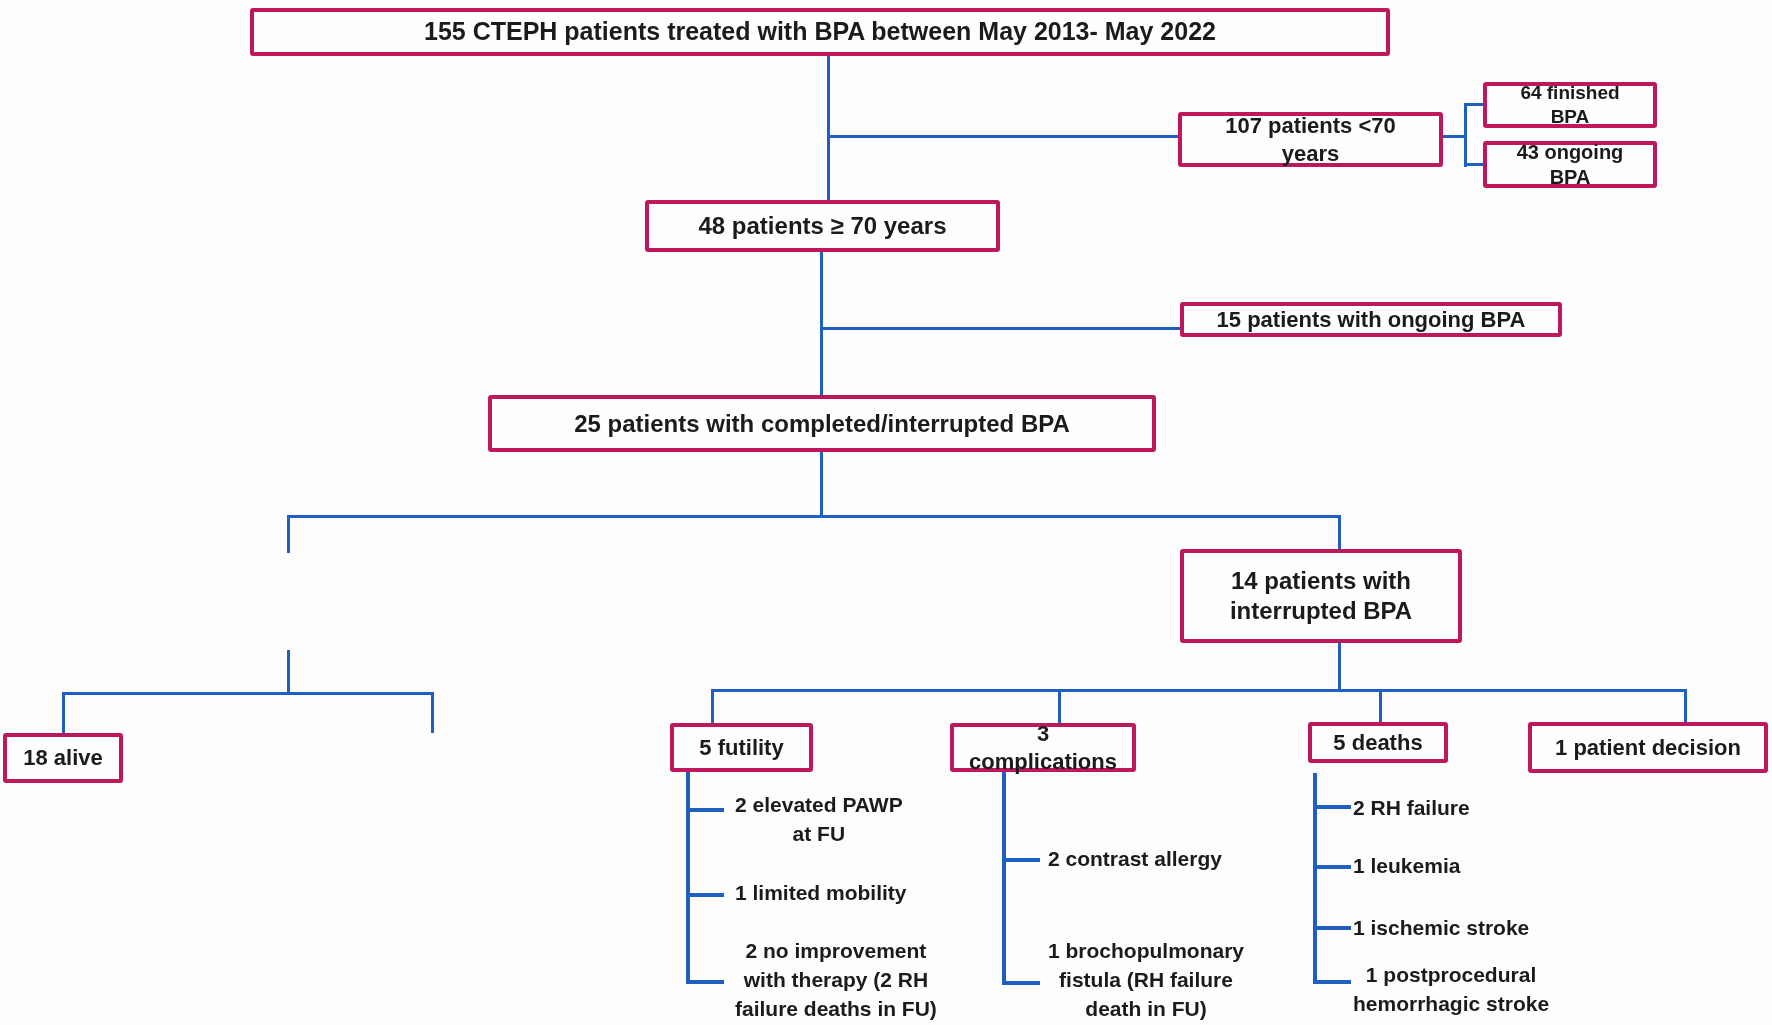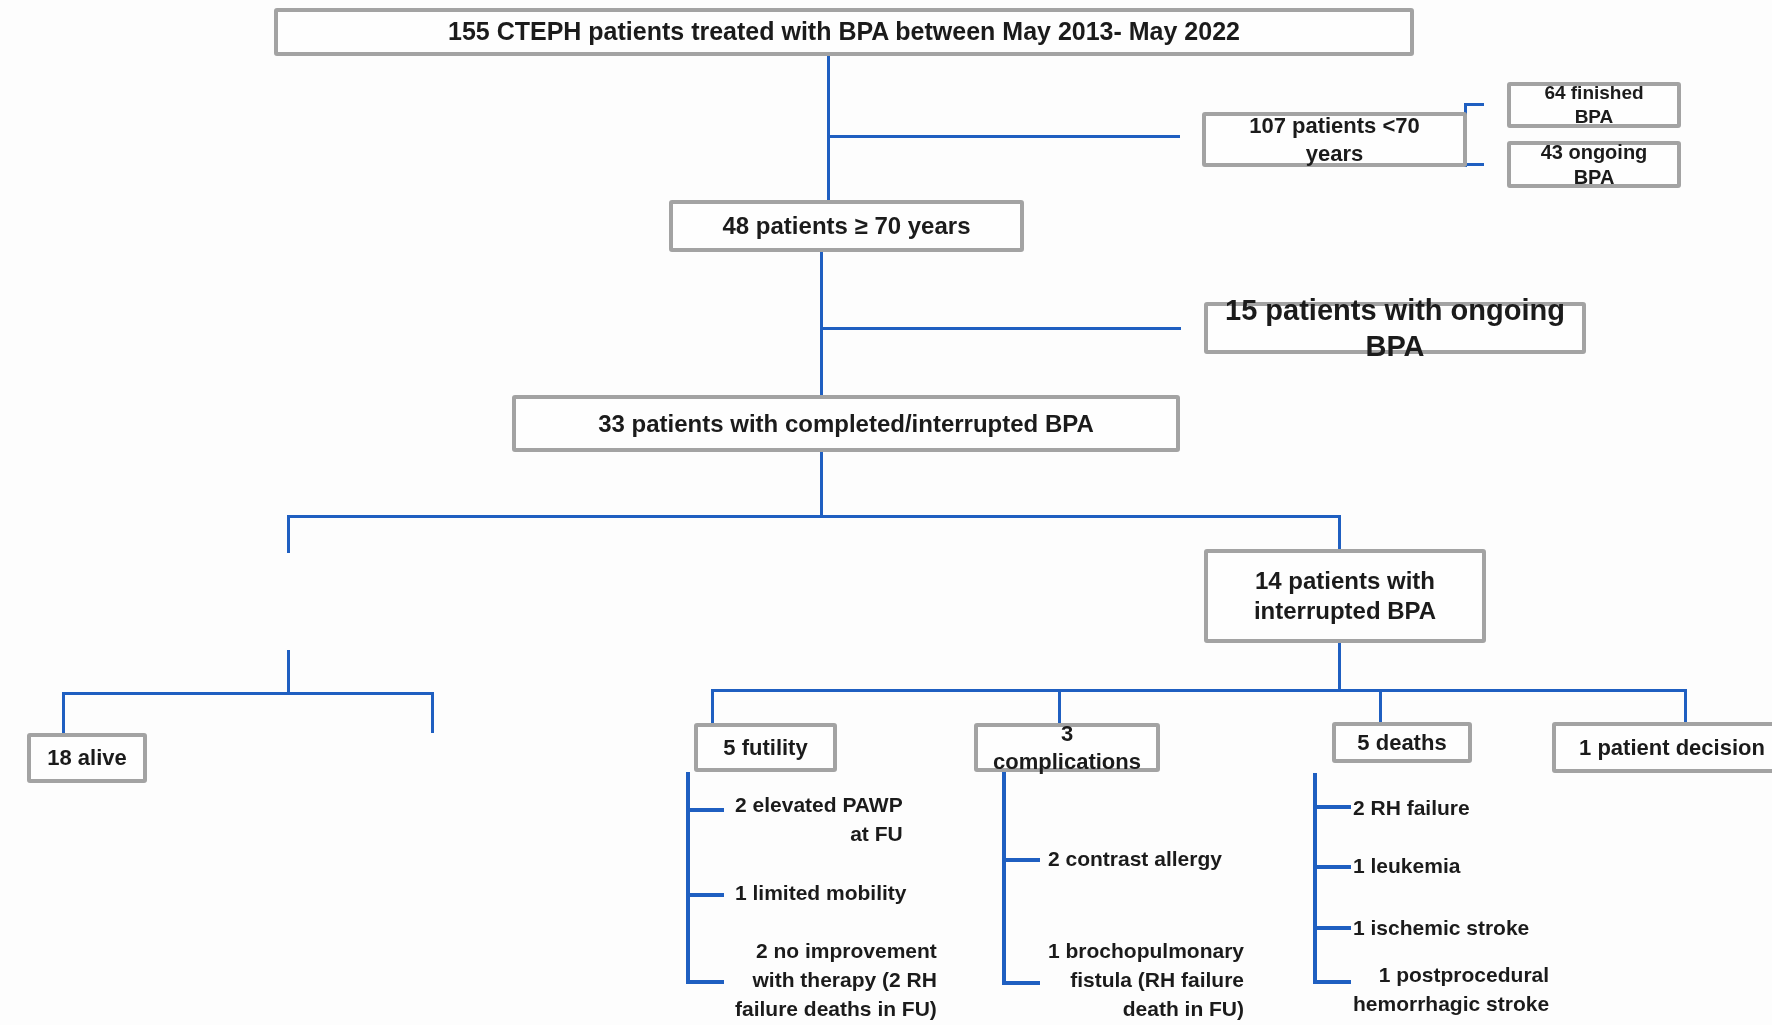--- a/index.html
+++ b/index.html
@@ -9,37 +9,36 @@
     background:#fdfdfd;
     font-family:"Liberation Sans", sans-serif;
     font-weight:700;
     color:#1b1b1b;
     overflow:hidden;
   }
   .box{
     position:absolute;
     box-sizing:border-box;
     background:#fefefe;
-    border:4px solid #a3a3a3;
+    border:4px solid #be185d;
     border-radius:3px;
     display:flex;
     align-items:center;
     justify-content:center;
     text-align:center;
     white-space:pre-line;
     line-height:1.25;
     padding:2px 14px;
-    margin-left:24px;
   }
   .leaf{
     position:absolute;
     white-space:pre-line;
     font-size:21px;
     line-height:29px;
-    text-align:right;
+    text-align:center;
   }
   .line{
     position:absolute;
     background:#1f5fc1;
   }
 </style>
 </head>
 <body>
 
 <div class="canvas">
@@ -85,23 +84,23 @@
   <div class="box" style="left:250px;top:8px;width:1140px;height:48px;font-size:25px">155 CTEPH patients treated with BPA between May 2013- May 2022</div>
 
   <div class="box" style="left:1178px;top:112px;width:265px;height:55px;font-size:22px">107 patients &lt;70 years</div>
 
   <div class="box" style="left:1483px;top:82px;width:174px;height:46px;font-size:19px">64 finished BPA</div>
 
   <div class="box" style="left:1483px;top:141px;width:174px;height:47px;font-size:20px">43 ongoing BPA</div>
 
   <div class="box" style="left:645px;top:200px;width:355px;height:52px;font-size:24px">48 patients ≥ 70 years</div>
 
-  <div class="box" style="left:1180px;top:302px;width:382px;height:52px;font-size:29px">15 patients with ongoing BPA</div>
+  <div class="box" style="left:1180px;top:302px;width:382px;height:35px;font-size:22px">15 patients with ongoing BPA</div>
 
-  <div class="box" style="left:488px;top:395px;width:668px;height:57px;font-size:24px">33 patients with completed/interrupted BPA</div>
+  <div class="box" style="left:488px;top:395px;width:668px;height:57px;font-size:24px">25 patients with completed/interrupted BPA</div>
 
 
   <div class="box" style="left:3px;top:733px;width:120px;height:50px;font-size:22px">18 alive</div>
 
 
   <div class="box" style="left:1180px;top:549px;width:282px;height:94px;font-size:24px">14 patients with
 interrupted BPA</div>
 
   <div class="box" style="left:670px;top:723px;width:143px;height:49px;font-size:22px">5 futility</div>
 

